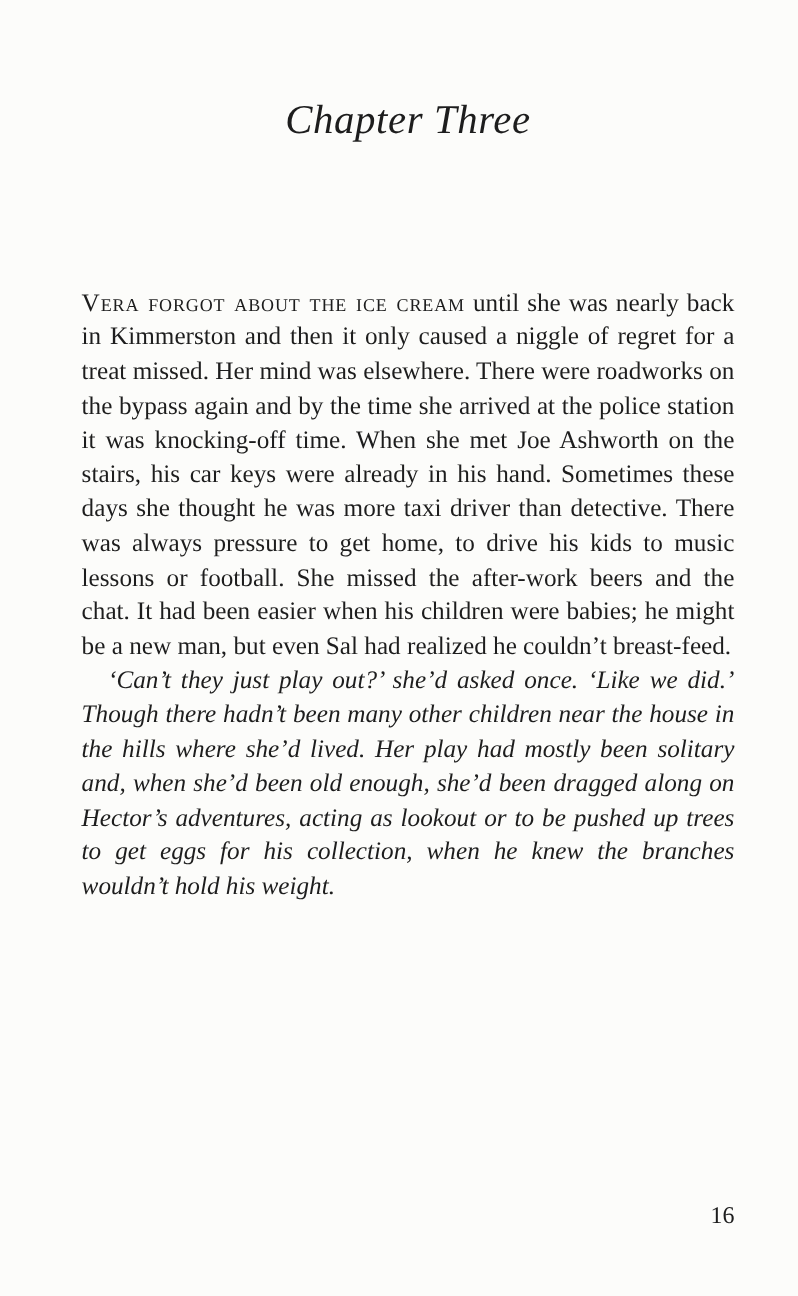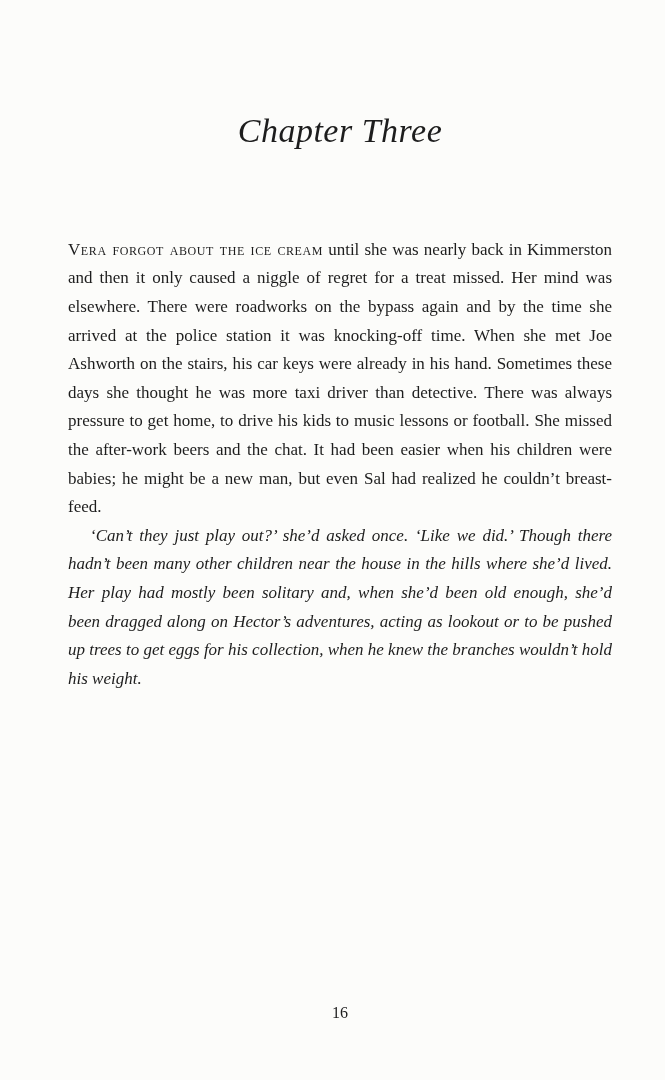--- a/index.html
+++ b/index.html
@@ -16,31 +16,31 @@
     position: relative;
     width: 665px;
     height: 1080px;
     box-sizing: border-box;
     padding: 0 53px 0 68px;
     color: #1d1d1d;
     font-family: "Liberation Serif", "DejaVu Serif", serif;
   }
   .chapter-title {
     margin: 0;
-    padding-top: 111px;
+    padding-top: 81px;
     font-size: 34px;
     line-height: 1.2;
     font-style: italic;
     font-weight: normal;
     text-align: center;
     letter-spacing: 0.5px;
   }
   .body-text {
-    margin-top: 84px;
-    font-size: 17px;
+    margin-top: 116px;
+    font-size: 21px;
     line-height: 28.6px;
     text-align: justify;
     text-justify: inter-word;
   }
   .body-text p {
     margin: 0;
     padding: 0;
   }
   .para-indent {
     text-indent: 22px;
@@ -48,22 +48,22 @@
   }
   .lead-in {
     font-variant: small-caps;
     letter-spacing: 0.035em;
   }
   .page-number {
     position: absolute;
     top: 1000px;
     left: 68px;
     width: 544px;
-    text-align: center;
-    font-size: 16px;
+    text-align: right;
+    font-size: 20px;
     line-height: 26px;
   }
 </style>
 </head>
 <body>
 
 <div class="book-page">
 
   <h1 class="chapter-title">Chapter Three</h1>
 

